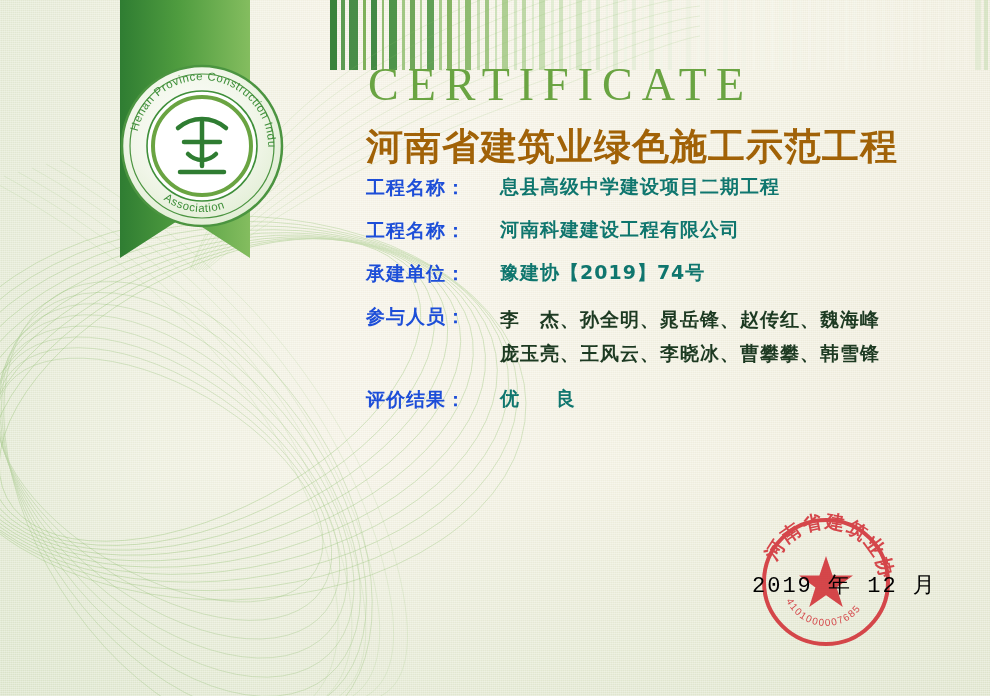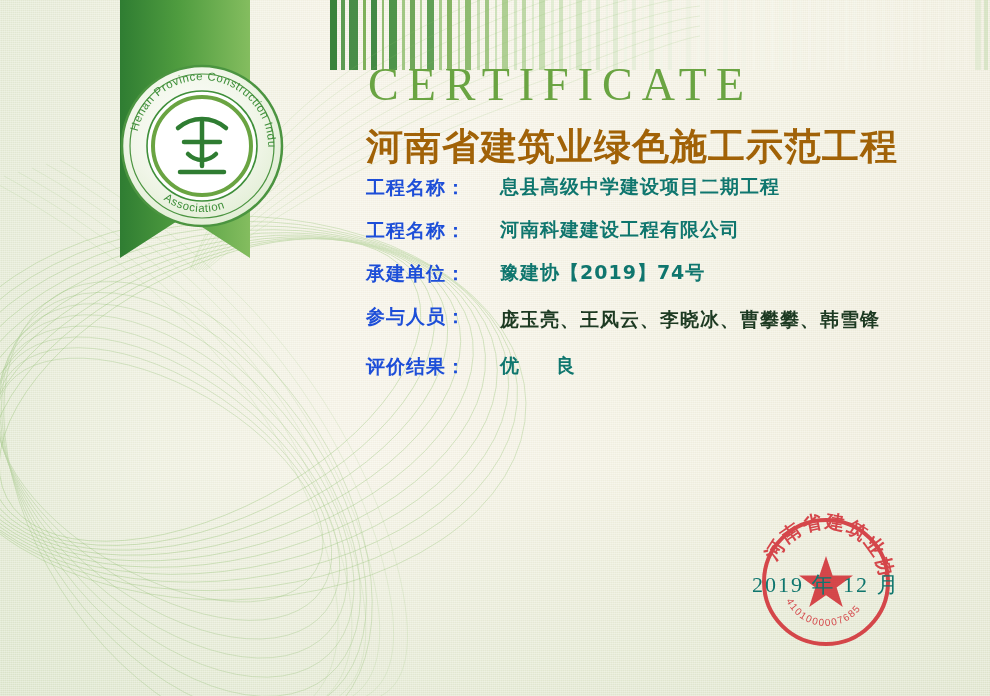--- a/index.html
+++ b/index.html
@@ -160,22 +160,22 @@
   .field-row.participants { margin-bottom: 10px; }
   .field-row.result { margin-top: 16px; }
   .result .field-value { letter-spacing: 9px; }
 
   
   .date-text {
     position: absolute;
     left: 752px;
     top: 570px;
     font-size: 22px;
-    color: #0f766e;
-    font-family: Liberation Serif, serif;
+    color: #000000;
+    font-family: Liberation Mono, monospace;
     letter-spacing: 2px;
     white-space: nowrap;
   }
   .stamp {
     position: absolute;
     left: 752px;
     top: 508px;
     width: 148px;
     height: 148px;
     pointer-events: none;
@@ -371,20 +371,21 @@
     </div>
 
     <div class="field-row">
       <span class="field-label">承建单位：</span>
       <span class="field-value">豫建协【2019】74号</span>
     </div>
 
     <div class="field-row participants">
       <span class="field-label">参与人员：</span>
       <span class="field-value-lines">
+        <div>李　杰、孙全明、晁岳锋、赵传红、魏海峰</div>
         <div>庞玉亮、王风云、李晓冰、曹攀攀、韩雪锋</div>
       </span>
     </div>
 
     <div class="field-row result">
       <span class="field-label">评价结果：</span>
       <span class="field-value">优　良</span>
     </div>
   </div>
 

